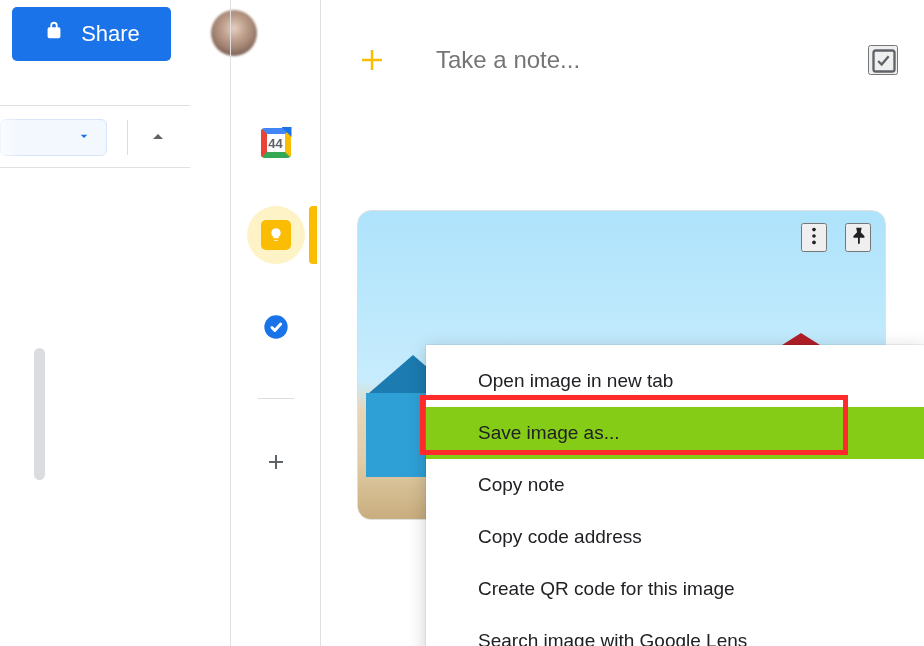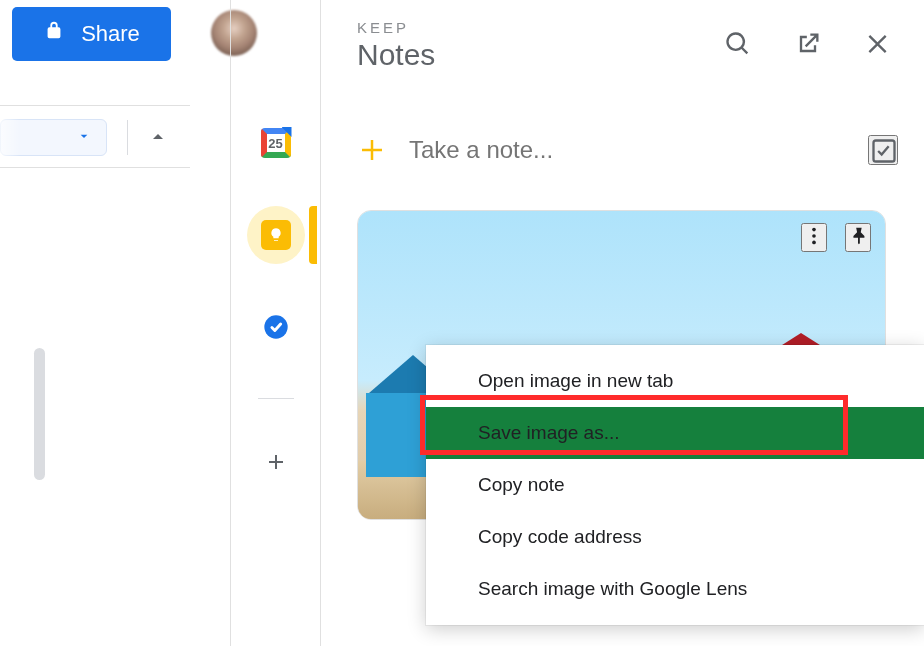--- a/index.html
+++ b/index.html
@@ -125,20 +125,21 @@
   .panel-actions button {
     width:40px; height:40px; border:none; background:transparent;
     display:flex; align-items:center; justify-content:center; cursor:pointer;
     color:#5f6368;
   }
   .panel-actions svg { width:28px; height:28px; fill:#5f6368; }
 
   .take-note-row {
     display:flex; align-items:center; padding:0 26px 0 36px; height:80px;
     margin-top:20px;
+    gap:27px;
   }
   .take-plus { width:30px; height:30px; }
   .take-plus svg { width:30px; height:30px; }
   .take-text {
     flex:1; font-size:24px; color:#80868b; margin-left:22px; font-weight:500;
     border:none; outline:none; background:transparent;
   }
   .take-check {
     width:30px; height:30px;
   }
@@ -171,21 +172,21 @@
   
   .ctx {
     position:absolute; left:426px; top:345px; width:498px; background:#fff;
     box-shadow: 0 4px 18px rgba(0,0,0,0.2), 0 0 0 1px rgba(0,0,0,0.05);
     padding:10px 0;
   }
   .ctx-item {
     height:52px; display:flex; align-items:center; padding:0 52px;
     font-size:19px; color:#202124; white-space:nowrap; cursor:pointer;
   }
-  .ctx-item.hover { background:#15803d; }
+  .ctx-item.hover { background:#84cc16; }
   .ctx-highlight {
     position:absolute; left:420px; top:395px; width:428px; height:60px;
     border:5px solid #ff2b2b; pointer-events:none;
   }
 </style>
 </head>
 <body>
 
 <div class="topbar">
   <button class="share-btn">
@@ -215,21 +216,21 @@
         </svg>
     </span>
   </button>
 </div>
 <div class="scroll-stub"></div>
 
 <div class="sidecol">
   <div class="calendar-icon">
     <div class="page"></div>
     <div class="corner"></div>
-    <div class="num">25</div>
+    <div class="num">44</div>
   </div>
   <div class="keep-icon-wrap">
     <div class="keep-icon">
       <svg viewBox="0 0 24 24">
           <path d="M9 21h6v-1H9v1Zm3-19a7 7 0 0 0-4 12.7V17h8v-2.3A7 7 0 0 0 12 2Z"></path>
         </svg>
     </div>
     <div class="keep-marker"></div>
   </div>
   <div class="tasks-icon">
@@ -241,49 +242,20 @@
   <div class="side-divider"></div>
   <div class="plus-icon">
     <svg viewBox="0 0 24 24">
         <path d="M11 5h2v14h-2z"></path>
         <path d="M5 11h14v2H5z"></path>
       </svg>
   </div>
 </div>
 
 <div class="panel">
-  <div class="panel-header">
-    <div class="panel-titles">
-      <div class="panel-eyebrow">KEEP</div>
-      <div class="panel-title">Notes</div>
-    </div>
-    <div class="panel-actions">
-      <button>
-        <span>
-          <svg viewBox="0 0 24 24">
-              <path d="M10 2a8 8 0 0 1 6.32 12.9l4.39 4.39-1.42 1.42-4.39-4.39A8 8 0 1 1 10 2Zm0 2a6 6 0 1 0 0 12 6 6 0 0 0 0-12Z"></path>
-            </svg>
-        </span>
-      </button>
-      <button>
-        <span>
-          <svg viewBox="0 0 24 24">
-              <path d="M14 3h7v7h-2V6.41l-8.29 8.3-1.42-1.42 8.3-8.29H14V3ZM5 5h6v2H7v10h10v-4h2v6H5V5Z"></path>
-            </svg>
-        </span>
-      </button>
-      <button>
-        <span>
-          <svg viewBox="0 0 24 24">
-              <path d="M18.3 5.71 12 12l6.3 6.29-1.42 1.42L10.59 13.4 4.3 19.71 2.88 18.3 9.17 12 2.88 5.71 4.3 4.29l6.29 6.3 6.3-6.3 1.41 1.42Z" transform="translate(1 0)"></path>
-            </svg>
-        </span>
-      </button>
-    </div>
-  </div>
 
   <div class="take-note-row">
     <span class="take-plus">
       <svg viewBox="0 0 24 24">
           <path d="M11 4h2v16h-2z" fill="#fbbc04"></path>
           <path d="M4 11h16v2H4z" fill="#fbbc04"></path>
         </svg>
     </span>
     <input class="take-text" placeholder="Take a note..." style="">
     <button class="take-check">
@@ -339,15 +311,16 @@
       </button>
     </div>
   </div>
 </div>
 
 <div class="ctx" id="ctx">
     <div class="ctx-item">Open image in new tab</div>
     <div class="ctx-item hover">Save image as...</div>
     <div class="ctx-item">Copy note</div>
     <div class="ctx-item">Copy code address</div>
+    <div class="ctx-item">Create QR code for this image</div>
     <div class="ctx-item">Search image with Google Lens</div>
   </div>
 <div class="ctx-highlight"></div>
 
 </body></html>

